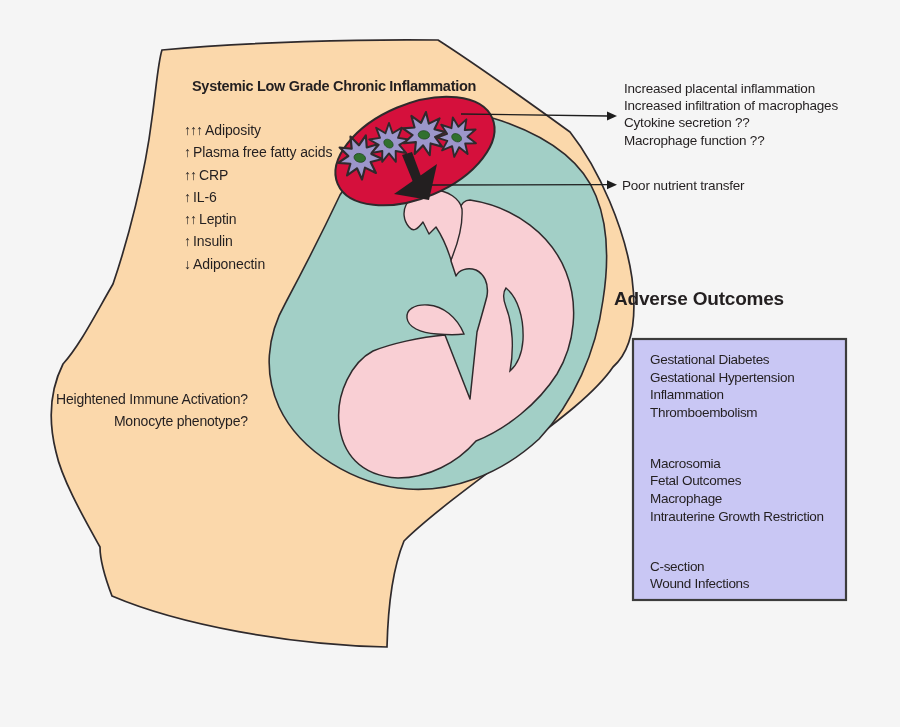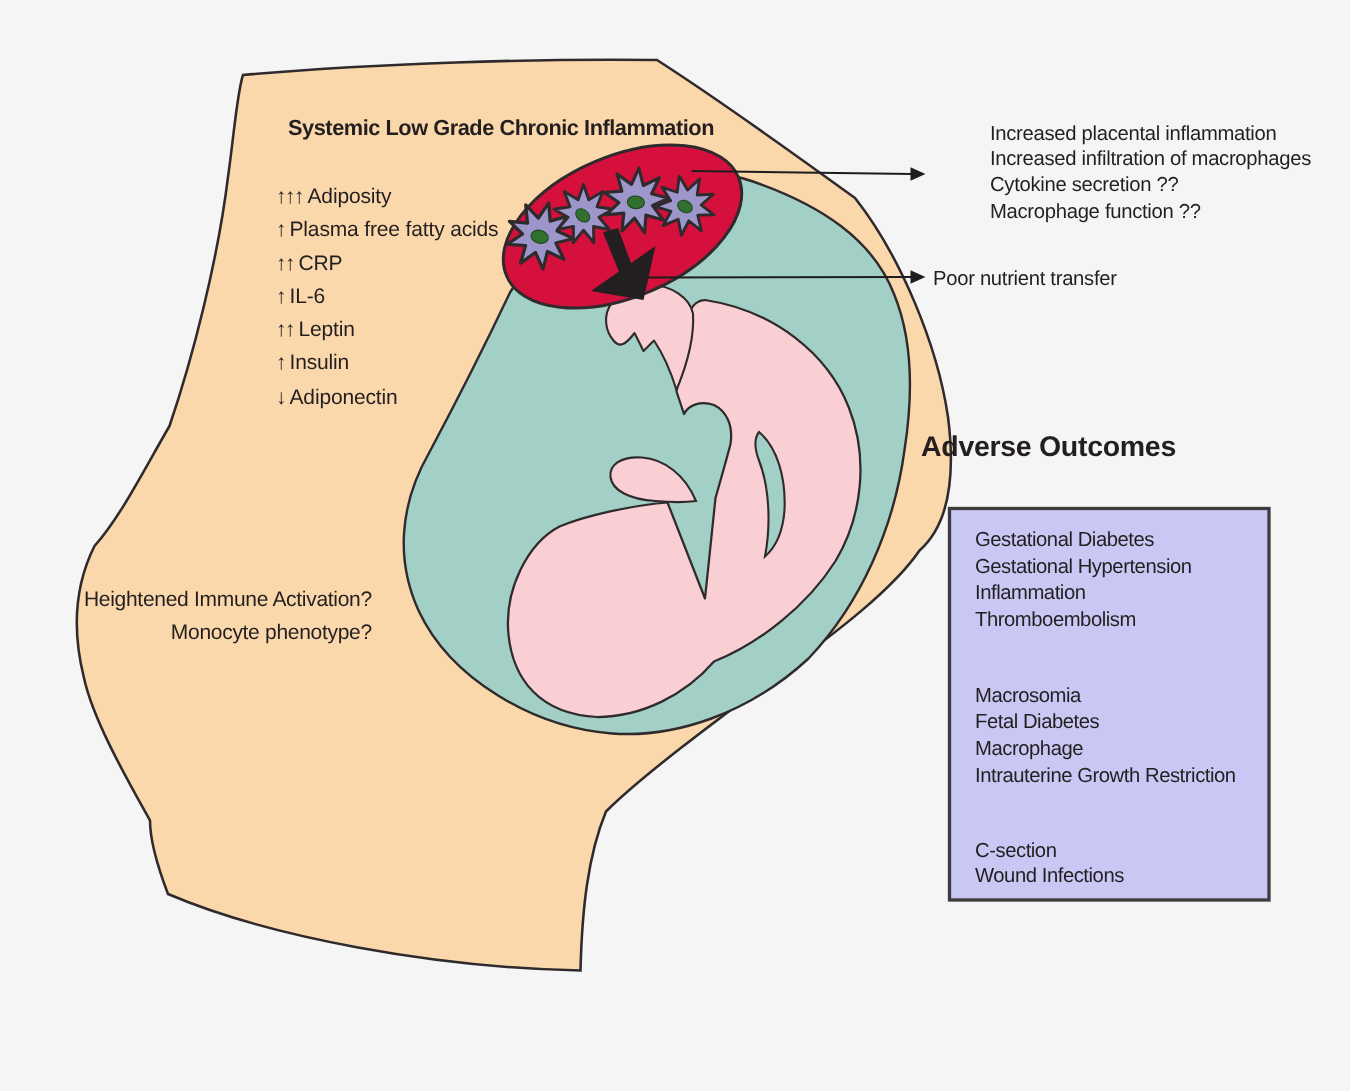--- a/index.html
+++ b/index.html
@@ -4,21 +4,21 @@
 <style>
   html,body{margin:0;padding:0;background:#f5f5f5;}
   .stage{position:relative;width:900px;height:727px;overflow:hidden;
          font-family:"Liberation Sans","DejaVu Sans",sans-serif;color:#231f20;}
   .stage svg{position:absolute;left:0;top:0;}
   .txt{position:absolute;white-space:nowrap;}
   .title-left{left:192px;top:78px;font-size:14.5px;font-weight:700;letter-spacing:-0.3px;}
   .markers{left:184px;top:119px;font-size:14px;letter-spacing:-0.1px;}
   .markers .mrow{height:22.3px;line-height:22.3px;display:flex;align-items:baseline;}
   .mk-arrows{font-weight:700;margin-right:3px;letter-spacing:-1px;}
-  .effects{left:624px;top:80px;font-size:13.5px;letter-spacing:-0.2px;margin-left:36px;}
+  .effects{left:624px;top:80px;font-size:13.5px;letter-spacing:-0.2px;}
   .effects .erow{height:17.2px;line-height:17.2px;}
   .nutrient{left:622px;top:178px;font-size:13.5px;line-height:15px;letter-spacing:-0.2px;}
   .adverse-title{left:614px;top:288px;font-size:19px;font-weight:700;letter-spacing:-0.2px;}
   .outcomes-text{left:650px;top:351px;font-size:13.5px;letter-spacing:-0.3px;}
   .outcomes-text .orow{height:17.7px;line-height:17.7px;}
   .og1{margin-bottom:33px;} .og2{margin-bottom:32px;}
   .immune{left:56px;top:388px;font-size:14px;letter-spacing:-0.2px;text-align:right;}
   .immune .irow{height:22px;line-height:22px;}
 </style>
 </head>
@@ -138,21 +138,21 @@
 
   <div class="txt outcomes-text">
     <div class="og1">
       <div class="orow">Gestational Diabetes</div>
       <div class="orow">Gestational Hypertension</div>
       <div class="orow">Inflammation</div>
       <div class="orow">Thromboembolism</div>
     </div>
     <div class="og2">
       <div class="orow">Macrosomia</div>
-      <div class="orow">Fetal Diabetes</div>
+      <div class="orow">Fetal Outcomes</div>
       <div class="orow">Macrophage</div>
       <div class="orow">Intrauterine Growth Restriction</div>
     </div>
     <div>
       <div class="orow">C-section</div>
       <div class="orow">Wound Infections</div>
     </div>
   </div>
 
   <div class="txt immune">

